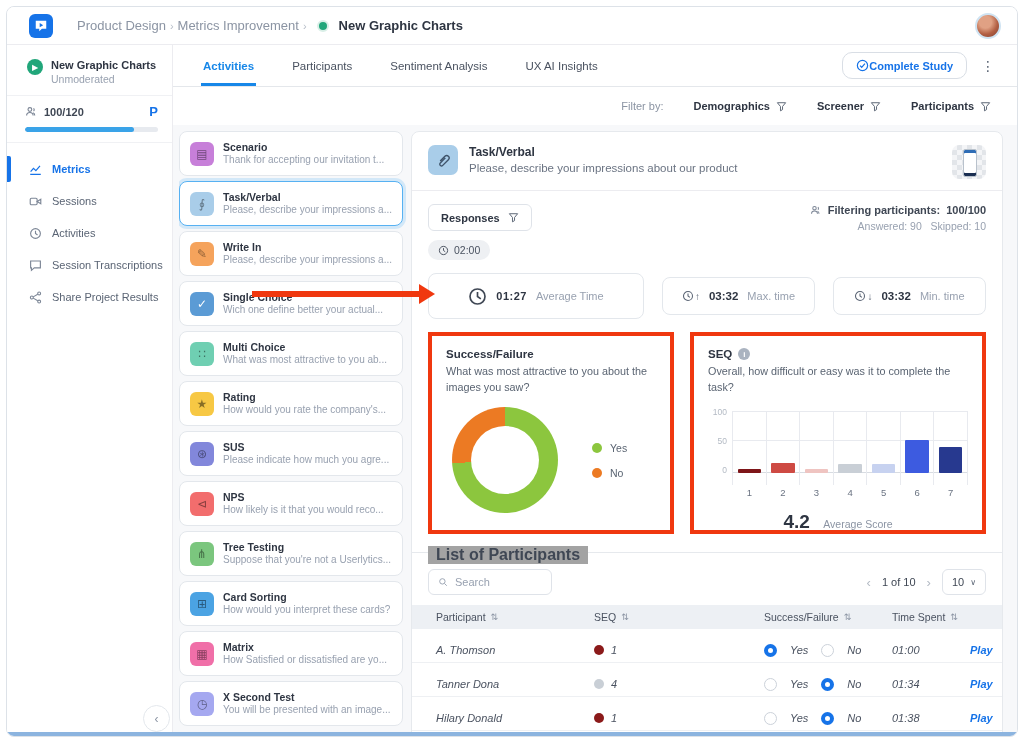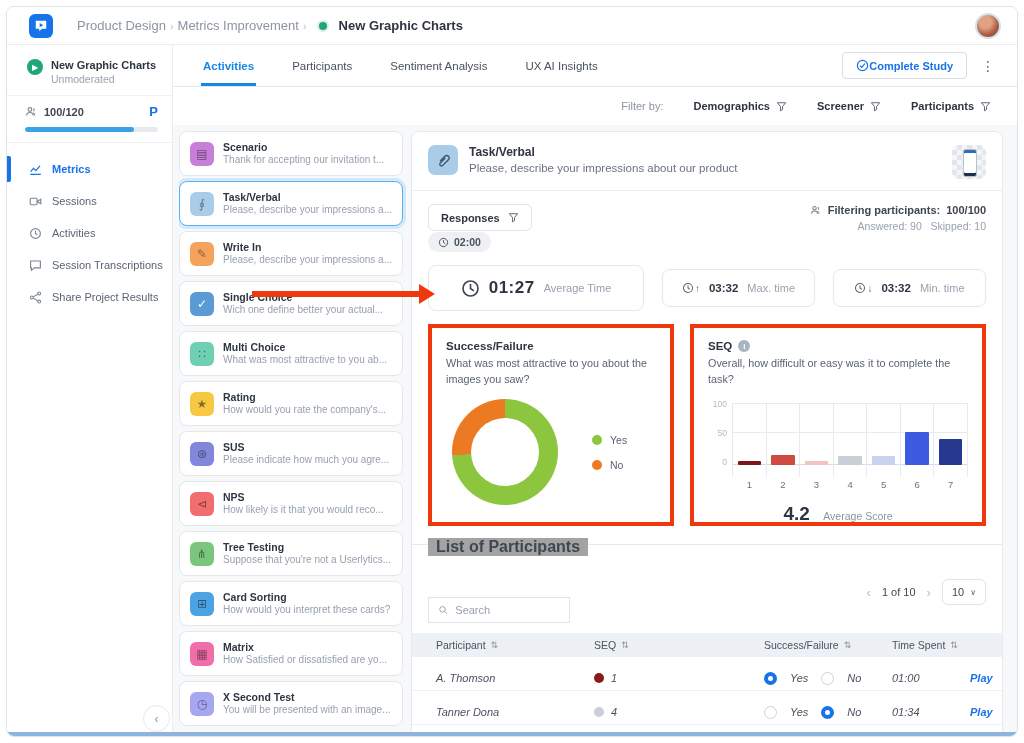--- a/index.html
+++ b/index.html
@@ -37,21 +37,21 @@
   .nav-item.active svg { color:#1673e8; }
   .nav-item.active::before { content:""; position:absolute; left:0; top:3px; bottom:3px; width:4px; background:#1673e8; border-radius:0 2px 2px 0; }
   .collapse-btn { position:absolute; left:136px; top:698px; width:27px; height:27px; border-radius:50%; background:#fff; border:1px solid #e3e7ec; color:#8b94a3; font-size:12px; display:flex; align-items:center; justify-content:center; z-index:5; }
 
   
   .tabsrow { position:absolute; top:38px; left:166px; right:0; height:42px; background:#fff; border-bottom:1px solid #e4e7eb; display:flex; align-items:center; padding:0 18px 0 28px; }
   .tab { font-size:11.5px; color:#4a5260; margin-right:34px; padding:13px 2px; position:relative; cursor:pointer; }
   .tab.active { color:#1787e8; font-weight:bold; }
   .tab.active::after { content:""; position:absolute; left:0; right:0; bottom:-1px; height:2.5px; background:#1787e8; }
   .actions { margin-left:auto; display:flex; align-items:center; gap:10px; }
-  .btn { display:inline-flex; align-items:center; gap:0; border:1px solid #d9dee5; border-radius:4px; background:#fff; height:27px; padding:0 13px; font-size:11px; font-weight:bold; cursor:pointer; }
+  .btn { display:inline-flex; align-items:center; gap:0; border:1px solid #d9dee5; border-radius:10px; background:#fff; height:27px; padding:0 13px; font-size:11px; font-weight:bold; cursor:pointer; }
   .btn-primary-text { color:#1673e8; }
   .btn-dark-text { color:#2e3542; }
   .kebab { color:#5a6474; font-size:14px; padding:0 4px; cursor:pointer; }
 
   .filterrow { position:absolute; top:80px; left:166px; right:0; height:38px; background:#fff; display:flex; align-items:center; justify-content:flex-end; padding-right:26px; gap:30px; }
   .filter-by { font-size:11px; color:#8b94a3; }
   .filter-item { display:inline-flex; align-items:center; gap:6px; font-size:11px; font-weight:bold; color:#2e3542; cursor:pointer; }
   .filter-item svg { color:#5a6474; }
 
   .contentbg { position:absolute; top:118px; left:166px; right:0; bottom:0; background:#f7f8fa; }
@@ -71,27 +71,27 @@
   .task-title { font-size:12px; font-weight:bold; color:#2e3542; }
   .task-desc { font-size:11.5px; color:#6a7382; margin-top:3px; }
   .thumb { margin-left:auto; width:34px; height:34px; border-radius:7px; flex:none; position:relative; background:conic-gradient(#e2e5e9 25%, #f4f5f7 0 50%, #e2e5e9 0 75%, #f4f5f7 0) 0 0/10px 10px; overflow:hidden; }
   .thumb::after { content:""; position:absolute; left:11px; top:4px; width:12px; height:26px; background:#fff; border:1px solid #b9c2cc; border-radius:2px; box-shadow:inset 0 3px 0 #2f6db5, inset 0 -3px 0 #1b2f52; }
 
   .resp-row { display:flex; align-items:flex-start; padding:13px 16px 0; }
   .resp-btn { display:inline-flex; align-items:center; gap:8px; border:1px solid #dfe3e9; border-radius:6px; height:27px; padding:0 12px; font-size:11px; font-weight:bold; color:#2e3542; background:#fff; cursor:pointer; }
   .fil-part { margin-left:auto; text-align:right; }
   .fil-line1 { font-size:11px; font-weight:bold; color:#3f4754; display:flex; align-items:center; gap:6px; justify-content:flex-end; }
   .fil-line2 { font-size:10.5px; color:#98a1b0; margin-top:4px; }
-  .time-pill { display:inline-flex; align-items:center; gap:5px; background:#eef0f3; border-radius:10px; height:20px; padding:0 10px; font-size:10.5px; color:#4a5260; margin:0 16px 0;font-weight:bold; }
+  .time-pill { display:inline-flex; align-items:center; gap:5px; background:#eef0f3; border-radius:10px; height:20px; padding:0 10px; font-size:10.5px; color:#4a5260; margin:8px 16px 0; }
 
   .stats-row { display:flex; align-items:center; gap:18px; padding:13px 16px 0; }
   .stat-card { border:1px solid #e3e7ec; border-radius:8px; background:#fff; display:flex; align-items:center; justify-content:center; gap:9px; }
   .stat-main { width:216px; height:46px; }
   .stat-small { flex:1; height:38px; }
-  .stat-big-val { font-size:17px; font-weight:bold; color:#2e3542; letter-spacing:.5px;text-align:right; }
+  .stat-big-val { font-size:11px; font-weight:bold; color:#2e3542; letter-spacing:.5px;text-align:right; }
   .stat-val { font-size:11.5px; font-weight:bold; color:#2e3542; }
   .stat-lbl { font-size:11px; color:#98a1b0; }
   .mini-ic { display:inline-flex; align-items:center; color:#5a6474; font-size:10px; gap:1px; }
 
   .charts-row { display:flex; gap:16px; padding:13px 16px 0; }
   .red-panel { border:4px solid #f0380f; background:#fff; height:202px; padding:12px 14px; position:relative; }
   .sf-panel { width:246px; flex:none; }
   .seq-panel { flex:1; }
   .cp-title { font-size:11.5px; font-weight:bold; color:#2e3542; display:flex; align-items:center; gap:6px; }
   .cp-q { font-size:10.8px; color:#5a6472; line-height:1.45; margin-top:4px; }
@@ -114,21 +114,21 @@
   .baseline { position:absolute; left:0; right:0; bottom:12px; height:1px; background:#d8dce2; }
   .xlab { position:absolute; left:0; right:0; top:76px; text-align:center; font-size:9.5px; color:#6a7382; }
   .seq-avg { text-align:center; margin-top:26px; }
   .seq-avg b { font-size:19px; color:#2e3542; }
   .seq-avg span { font-size:10.5px; color:#8b94a3; margin-left:9px; }
 
   
   .lop-divider { border-top:1px solid #e6e9ed; margin:18px 0 0; position:relative; }
   .lop-divider span { position:absolute; top:-7px; left:16px; background:#a3a3a3; padding:0 8px; font-size:16px; font-weight:bold; color:#3f4754; }
   .table-tools { display:flex; align-items:center; padding:16px 16px 10px; }
-  .search-box { display:flex; align-items:center; gap:7px; border:1px solid #dfe3e9; border-radius:0; height:26px; width:142px; padding:0 9px; color:#98a1b0;margin-top:36px; }
+  .search-box { display:flex; align-items:center; gap:7px; border:1px solid #dfe3e9; border-radius:6px; height:26px; width:124px; padding:0 9px; color:#98a1b0; }
   .search-box input { border:none; outline:none; font-size:11px; width:100%; color:#3f4754; font-family:inherit; }
   .search-box input::placeholder { color:#98a1b0; }
   .pager { margin-left:auto; display:flex; align-items:center; gap:9px; font-size:11px; color:#3f4754; }
   .pg-arrow { color:#b3bac4; font-size:13px; cursor:pointer; padding:0 2px; }
   .pagesize { display:flex; align-items:center; gap:6px; border:1px solid #dfe3e9; border-radius:6px; height:26px; padding:0 9px; font-size:11px; cursor:pointer; }
   .pagesize .caret { font-size:8px; color:#5a6474; }
 
   .ptable { margin:0 0 0 0; }
   .t-head { display:grid; grid-template-columns:158px 170px 128px 78px 1fr; background:#edf0f4; height:24px; align-items:center; padding:0 16px 0 24px; }
   .t-head div { font-size:10.5px; color:#4a5260; display:flex; align-items:center; gap:5px; }

